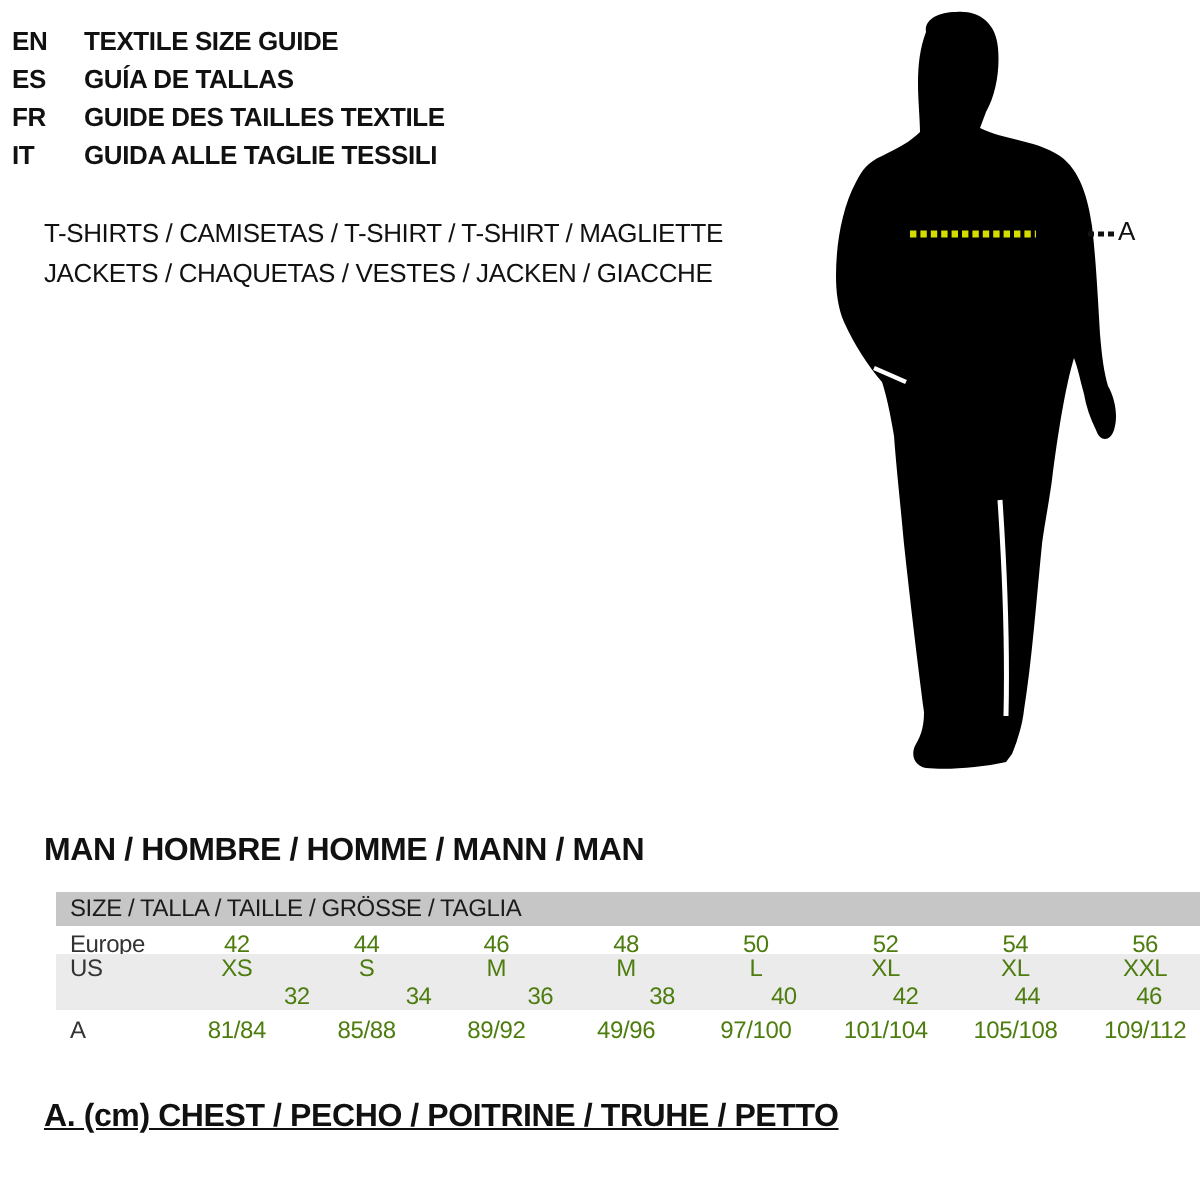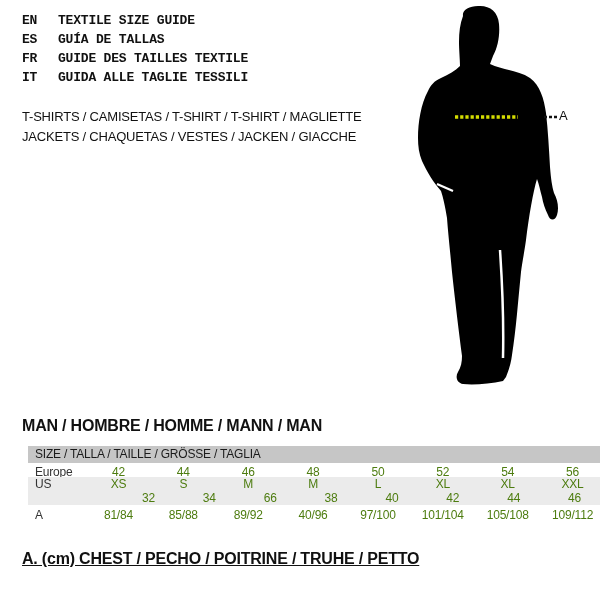--- a/index.html
+++ b/index.html
@@ -7,21 +7,21 @@
   body {
     font-family: "Liberation Sans", sans-serif;
     background: #ffffff;
     color: var(--text, #111111);
     position: relative;
     overflow: hidden;
   }
   .page { position: absolute; inset: 0; background: #fff; }
 
   
-  .lang-list { position: absolute; left: 22px; top: 11px; font-family: Liberation Mono, monospace; }
+  .lang-list { position: absolute; left: 6px; top: 11px; }
   .lang-row { display: grid; grid-template-columns: 36px auto; line-height: 19px; }
   .lang-code, .lang-label {
     font-size: 13px; font-weight: bold; letter-spacing: -0.2px; white-space: nowrap;
   }
 
   
   .categories { position: absolute; left: 22px; top: 107px; }
   .category-line {
     font-size: 13px; font-weight: normal; letter-spacing: -0.2px;
     line-height: 20px; white-space: nowrap;
@@ -165,34 +165,34 @@
       <span class="cell">L</span>
       <span class="cell">XL</span>
       <span class="cell">XL</span>
       <span class="cell">XXL</span>
     </div>
 
     <div class="t-row r2 shaded">
       <span class="cell label"></span>
       <span class="cell">32</span>
       <span class="cell">34</span>
-      <span class="cell">66</span>
+      <span class="cell">36</span>
       <span class="cell">38</span>
       <span class="cell">40</span>
       <span class="cell">42</span>
       <span class="cell">44</span>
       <span class="cell">46</span>
     </div>
 
     <div class="t-row r3">
       <span class="cell label">A</span>
       <span class="cell">81/84</span>
       <span class="cell">85/88</span>
       <span class="cell">89/92</span>
-      <span class="cell">40/96</span>
+      <span class="cell">49/96</span>
       <span class="cell">97/100</span>
       <span class="cell">101/104</span>
       <span class="cell">105/108</span>
       <span class="cell">109/112</span>
     </div>
   </div>
 
   <div class="footnote">A. (cm) CHEST / PECHO / POITRINE / TRUHE / PETTO</div>
 
 </div>

